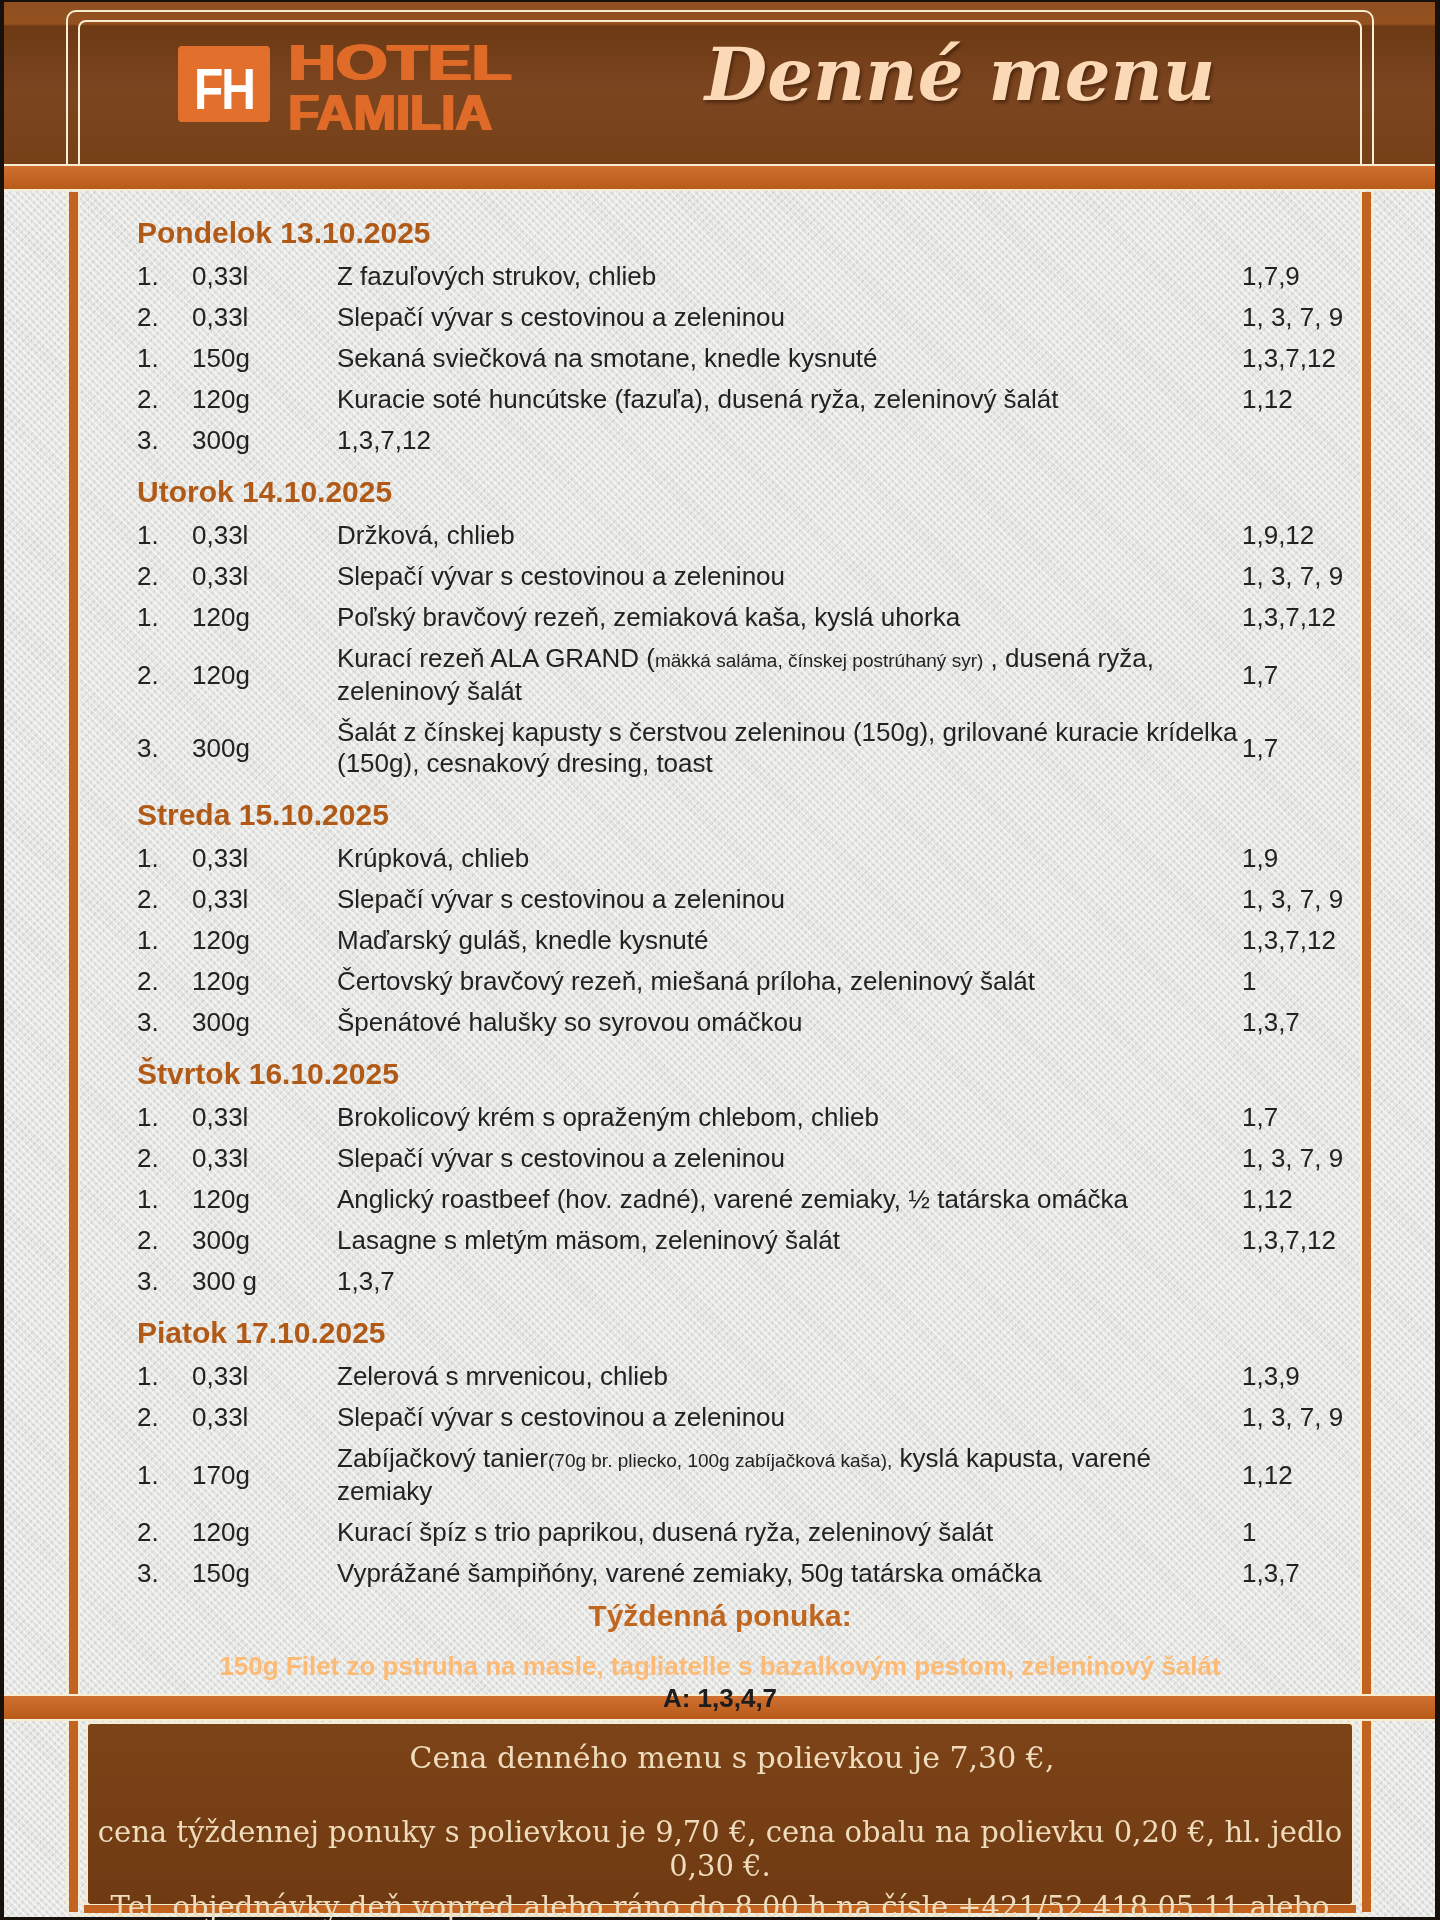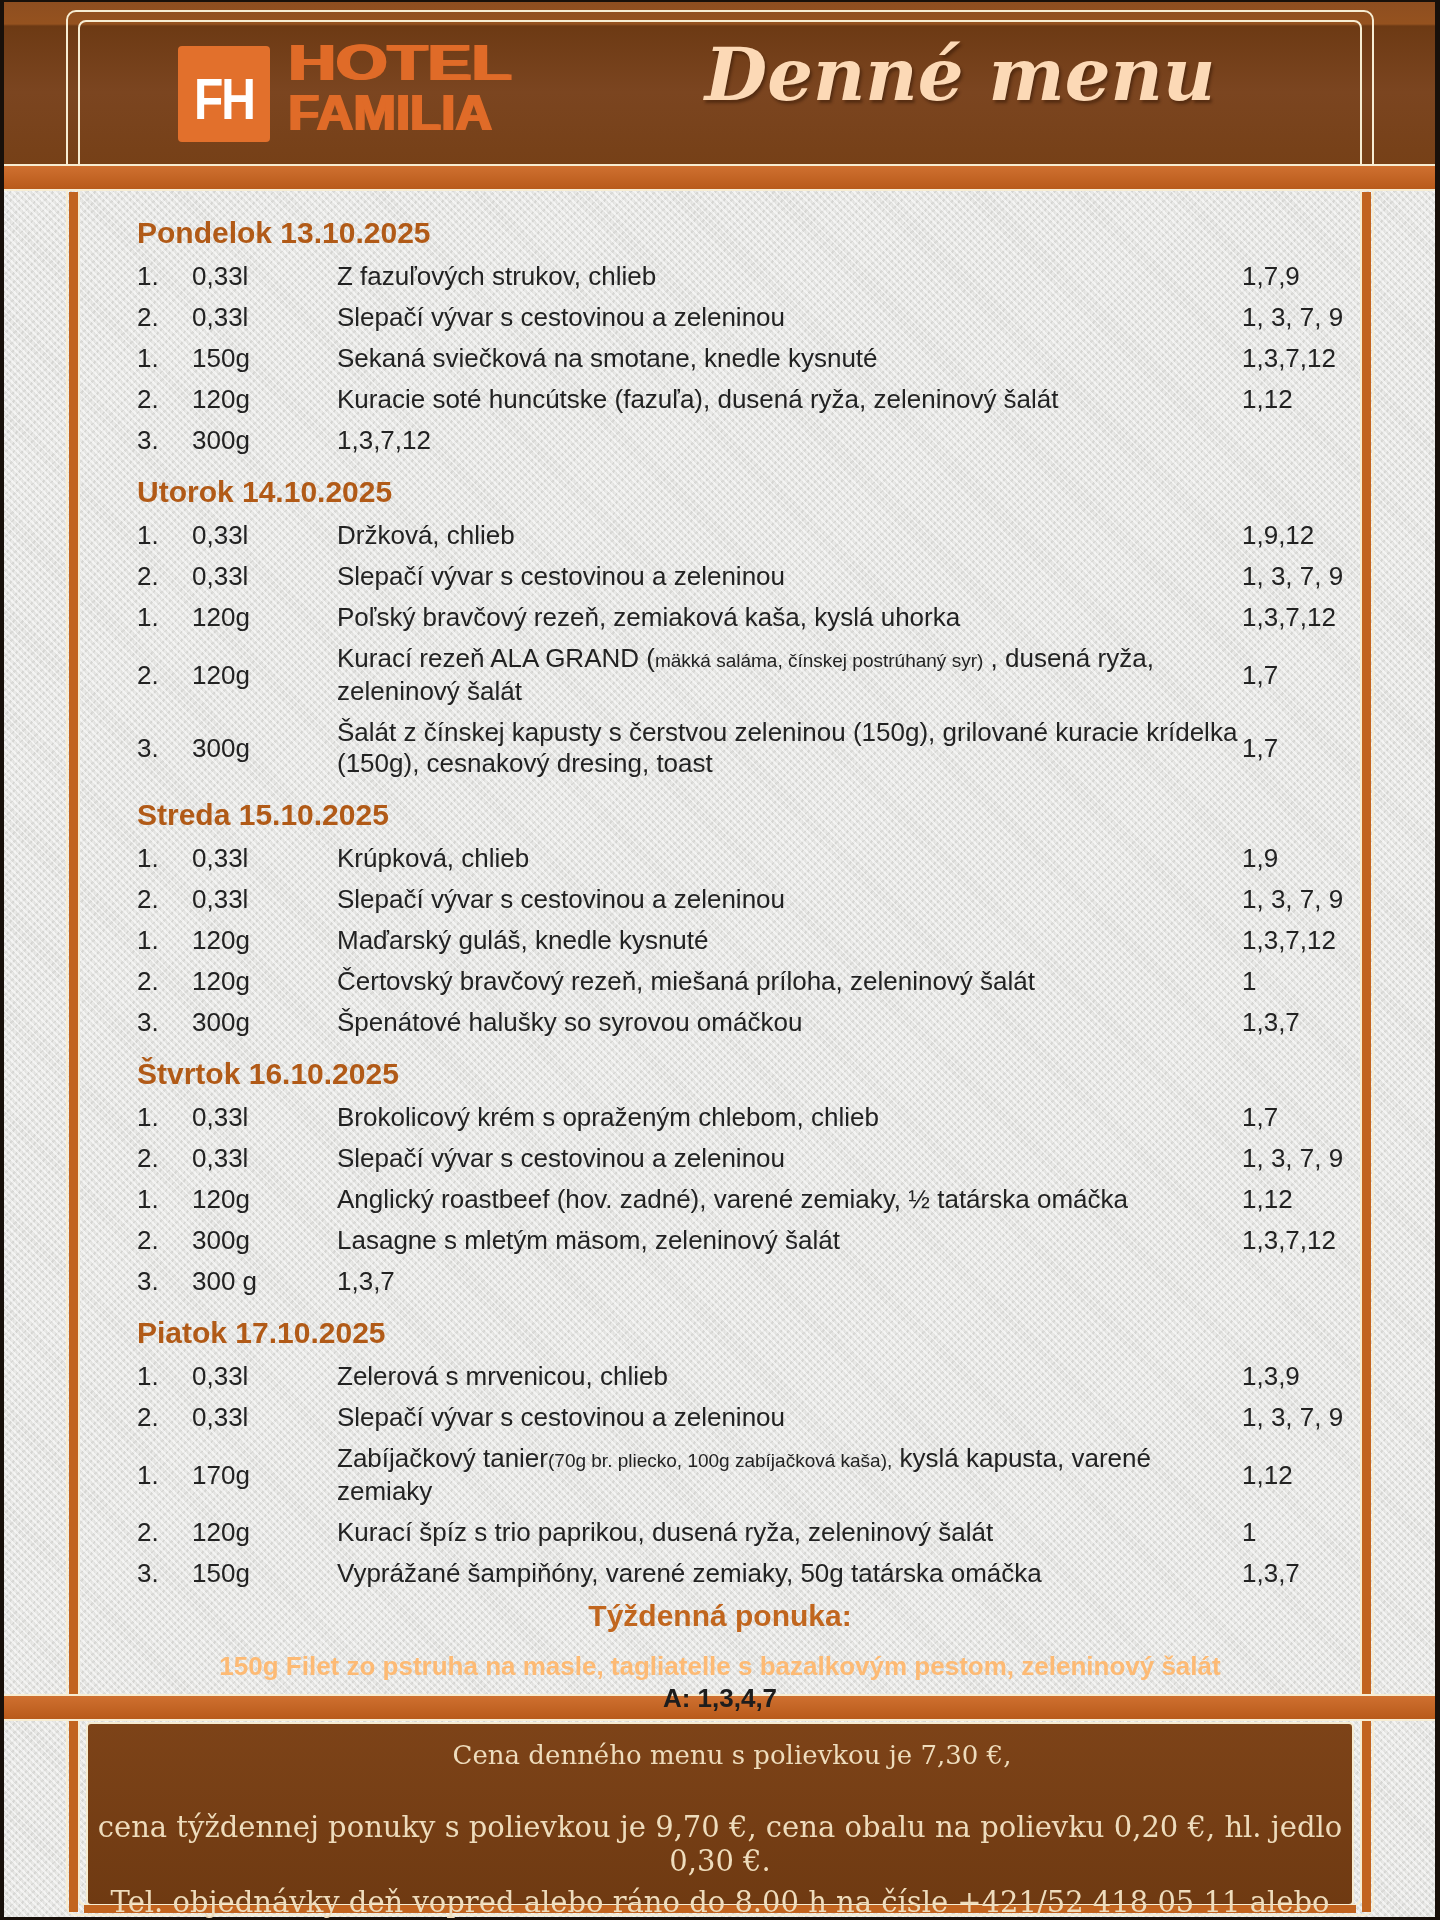--- a/index.html
+++ b/index.html
@@ -25,21 +25,21 @@
     border:2.5px solid #f7edd3;border-radius:8px;}
   .fill-left{position:absolute;left:69px;width:9px;top:192px;bottom:8px;background:#c2641f;}
   .fill-right{position:absolute;right:69px;width:9px;top:192px;bottom:8px;background:#c2641f;}
   .fill-bottom{position:absolute;left:84px;right:84px;bottom:7px;height:8px;background:#c2641f;}
   .bar{position:absolute;left:4px;right:5px;height:23px;background:linear-gradient(180deg,#cf7030,#b85a1a);
     border-top:2.5px solid #f7edd3;border-bottom:2.5px solid #f7edd3;}
   .bar-top{top:164px;}
   .bar-bottom{top:1694px;}
 
   
-  .logo{position:absolute;left:178px;top:46px;width:92px;height:96px;background:#e2702c;
+  .logo{position:absolute;left:178px;top:46px;width:92px;height:76px;background:#e2702c;
     border-radius:4px;display:flex;align-items:center;justify-content:center;}
   .logo span{color:#ffffff;font-weight:700;font-size:48px;letter-spacing:-2px;
     transform:scaleY(1.18) translateY(4px);}
   .hotel-name{position:absolute;left:288px;top:38px;color:#e06b28;font-weight:700;line-height:50px;}
   .hotel-name .l1,.hotel-name .l2{display:block;font-size:50px;transform-origin:left center;
     text-shadow:1.5px 0 0 currentColor,-1px 0 0 currentColor;}
   .hotel-name .l1{transform:scaleX(1.32);}
   .hotel-name .l2{transform:scaleX(1.02);}
   .menu-title{position:absolute;left:690px;width:540px;top:32px;text-align:center;
     font-family:"DejaVu Serif", serif;font-style:italic;font-weight:700;font-size:72px;
@@ -58,21 +58,21 @@
   .row .allerg{flex:1 1 auto;font-size:26px;}
 
   .weekly{margin-top:6px;text-align:center;}
   .weekly-heading{font-size:30px;font-weight:700;color:#c1661e;line-height:32px;}
   .weekly-offer{font-size:26px;font-weight:700;color:#fdba74;line-height:32px;margin-top:18px;}
   .weekly-allergens{font-size:26px;font-weight:700;color:#1d1d1d;line-height:28px;margin-top:2px;}
 
   
   .footer-text{position:absolute;left:86px;right:86px;top:1722px;height:180px;
     font-family:"DejaVu Serif", serif;color:#eedcbc;text-align:center;}
-  .f-line1{font-size:26px;margin-top:18px;margin-left:24px;}
+  .f-line1{font-size:30px;margin-top:18px;margin-left:24px;}
   .f-line2{font-size:29px;margin-top:40px;}
   .f-line3{font-size:29px;margin-top:7px;}
 </style>
 </head>
 <body>
 
 <div class="page">
 
   <div class="bg-gray"></div>
   <div class="header-band"></div>

